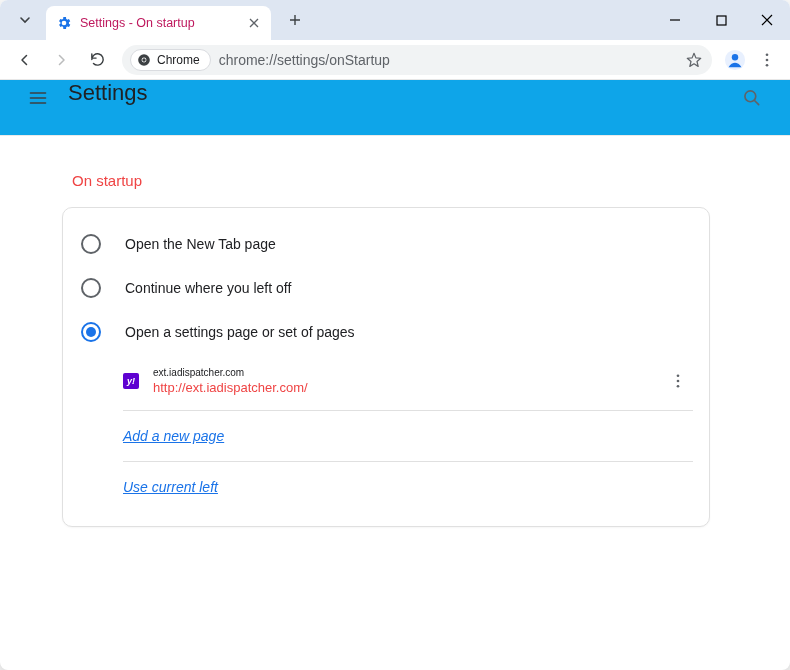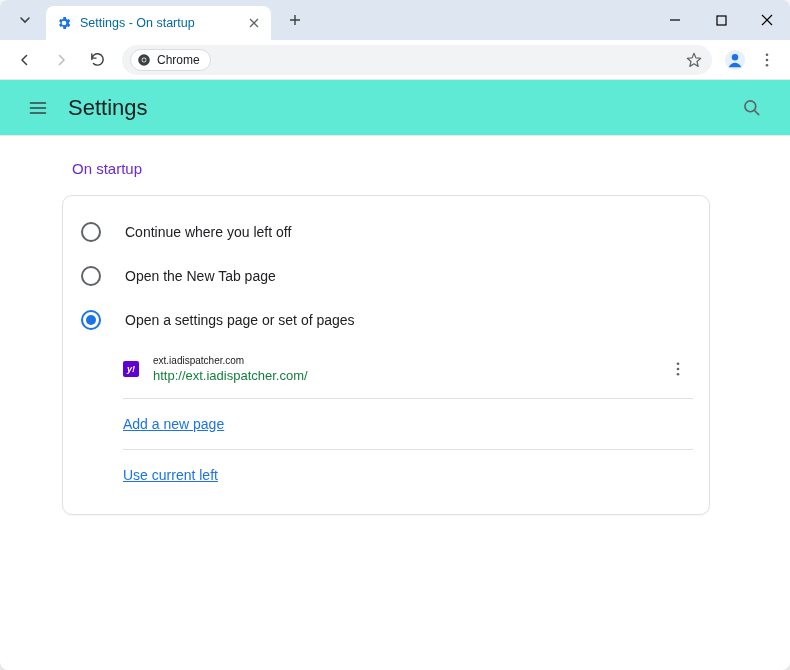--- a/index.html
+++ b/index.html
@@ -39,21 +39,21 @@
     background: #fff;
     border-radius: 8px 8px 0 0;
     display: flex;
     align-items: center;
     padding: 0 8px 0 10px;
     width: 225px;
     position: relative;
     top: 3px;
   }
   .tab .gear-icon { width:16px; height:16px; display:flex; align-items:center; justify-content:center; }
-  .tab-title { font-size: 12.5px; margin-left:8px; flex:1; white-space:nowrap; overflow:hidden; text-overflow:ellipsis; color:#0369a1; }
+  .tab-title { font-size: 12.5px; margin-left:8px; flex:1; white-space:nowrap; overflow:hidden; text-overflow:ellipsis; color:#be185d; }
   .tab-close { width:18px; height:18px; display:flex; align-items:center; justify-content:center; cursor:pointer; border-radius:50%; }
   .new-tab-btn { width:28px; height:28px; display:flex; align-items:center; justify-content:center; margin-left:10px; cursor:pointer; border-radius:50%; }
   .titlebar-spacer { flex: 1; }
   .win-btn { width:46px; height:40px; display:flex; align-items:center; justify-content:center; cursor:pointer; }
 
   .addrbar {
     height: 40px;
     background: #fff;
     display: flex;
     align-items: center;
@@ -85,31 +85,31 @@
   .chrome-chip .chrome-icon { width:14px; height:14px; display:inline-flex; }
   .url-text { font-size:14px; color:#5f6368; }
   .url-star { margin-left:auto; width:20px; height:20px; display:flex; align-items:center; justify-content:center; cursor:pointer; }
   .addrbar .profile-btn { width:30px; height:30px; display:flex; align-items:center; justify-content:center; cursor:pointer; border-radius:50%; }
   .addrbar .menu-btn { width:30px; height:30px; display:flex; align-items:center; justify-content:center; cursor:pointer; border-radius:50%; }
 
   
   .settings-header {
     height: 56px;
     display:flex;
-    align-items:center;
+    align-items:flex-start;
     padding: 0 20px;
     border-bottom: 1px solid #eaeaea;
-    background: #5eead4;
+    background: #0ea5e9;
   }
   .hamburger-btn { width:36px; height:36px; display:flex; align-items:center; justify-content:center; cursor:pointer; border-radius:50%; }
   .settings-title { font-size: 22px; font-weight: 500; color:#202124; margin-left: 12px; }
   .settings-search { margin-left:auto; width:36px; height:36px; display:flex; align-items:center; justify-content:center; cursor:pointer; border-radius:50%; }
 
   .content { padding: 24px 0 0 62px; }
-  .section-title { font-size: 15px; color:#6d28d9; font-weight: 500; margin: 0 0 18px 10px; }
+  .section-title { font-size: 15px; color:#ef4444; font-weight: 500; margin: 12px 0 18px 10px; }
   .card {
     width: 648px;
     background:#fff;
     border:1px solid #e0e0e0;
     border-radius: 10px;
     padding: 14px 16px 16px 16px;
     box-shadow: 0 1px 2px rgba(0,0,0,0.04);
   }
   .radio-row {
     display:flex; align-items:center;
@@ -127,26 +127,26 @@
 
   .startup-sub { margin-left: 44px; }
   .page-row {
     display:flex; align-items:center;
     padding: 12px 0;
   }
   .favicon { width:16px; height:16px; background:#5f01d1; display:flex; align-items:center; justify-content:center; border-radius:2px; flex:0 0 16px; }
   .favicon span { color:#fff; font-size:9px; font-weight:bold; font-style:italic; }
   .page-text { margin-left: 14px; flex:1; }
   .page-title { font-size:10px; color:#202124; }
-  .page-url { font-size:13px; color:#15803d; margin-top:2px; }
+  .page-url { font-size:13px; color:#ef4444; margin-top:2px; }
   .more-btn { width:30px; height:30px; display:flex; align-items:center; justify-content:center; cursor:pointer; border-radius:50%; }
 
   .separator { height:1px; background:#e0e0e0; margin: 2px 0; }
 
-  .link-row { padding: 14px 0; }
+  .link-row { padding: 14px 0; font-style: italic; }
   .text-link { font-size: 14px; color:#1a73e8; text-decoration: underline; cursor:pointer; }
 
   svg { display:block; }
 </style>
 </head>
 <body>
 
 <div class="window-overlay">
 
   <div class="titlebar">
@@ -211,20 +211,21 @@
       <span class="chrome-chip">
         <span class="chrome-icon">
           <svg width="14" height="14" viewBox="0 0 24 24">
               <circle cx="12" cy="12" r="10" fill="#3c4043"></circle>
               <circle cx="12" cy="12" r="4.2" fill="#fff"></circle>
               <circle cx="12" cy="12" r="3" fill="#3c4043"></circle>
             </svg>
         </span>
         <span>Chrome</span>
       </span>
+      <span class="url-text">chrome://settings/onStartup</span>
       <span class="url-star">
         <svg width="18" height="18" viewBox="0 0 24 24">
             <path d="M12 3l2.5 6.2 6.5.5-5 4.3 1.6 6.5L12 17l-5.6 3.5 1.6-6.5-5-4.3 6.5-.5z" stroke="#5f6368" stroke-width="1.6" fill="none" stroke-linejoin="round"></path>
           </svg>
       </span>
     </div>
     <div class="profile-btn">
       <svg width="22" height="22" viewBox="0 0 24 24">
           <circle cx="12" cy="12" r="11" fill="#e8f0fe"></circle>
           <circle cx="12" cy="9" r="3.5" fill="#1a73e8"></circle>
@@ -254,26 +255,26 @@
         </svg>
     </div>
   </div>
 
   <div class="content">
     <div class="section-title">On startup</div>
     <div class="card">
 
       <div class="radio-row">
         <div class="radio-outer"></div>
-        <div class="radio-label">Continue where you left off</div>
+        <div class="radio-label">Open the New Tab page</div>
       </div>
 
       <div class="radio-row">
         <div class="radio-outer"></div>
-        <div class="radio-label">Open the New Tab page</div>
+        <div class="radio-label">Continue where you left off</div>
       </div>
 
       <div class="radio-row">
         <div class="radio-outer selected">
             <div class="radio-inner"></div>
           </div>
         <div class="radio-label">Open a settings page or set of pages</div>
       </div>
 
       <div class="startup-sub">

